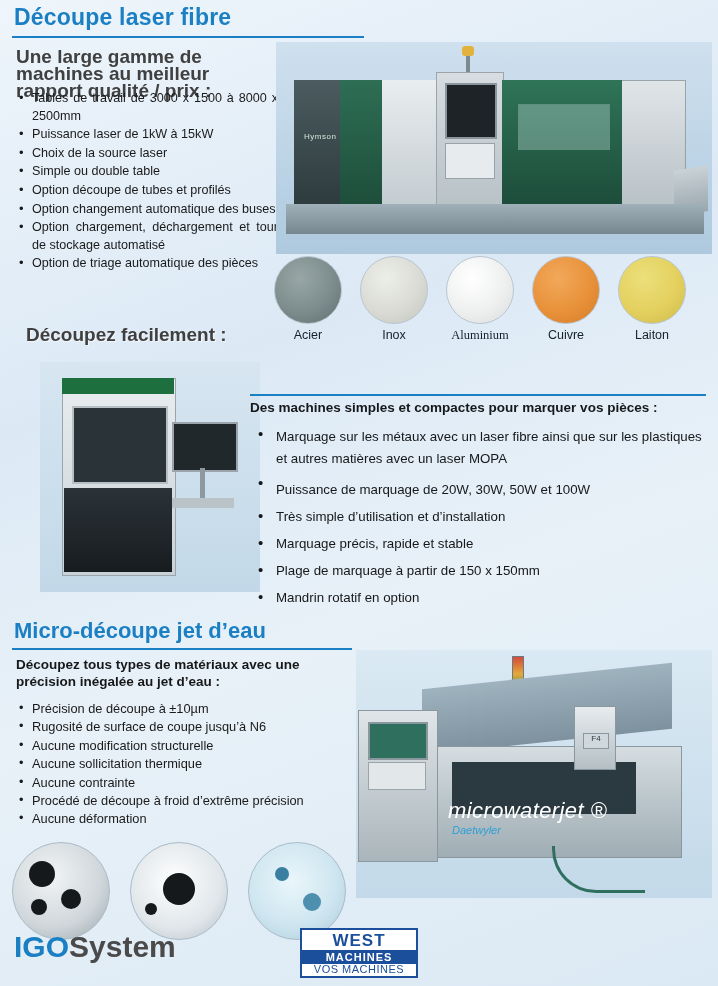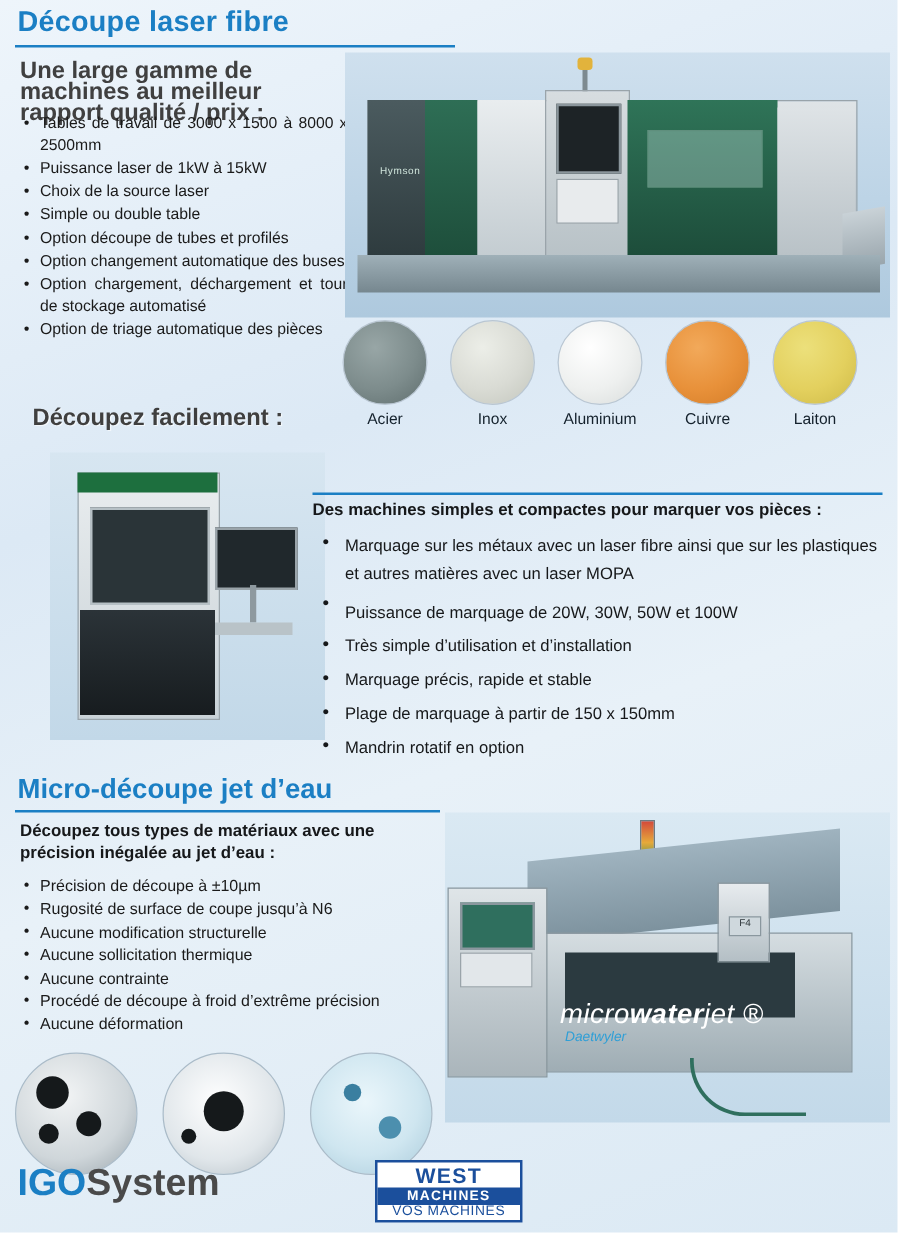--- a/index.html
+++ b/index.html
@@ -501,21 +501,21 @@
   }
   .wp-logo1 {
     position: absolute;
     left: 92px;
     top: 148px;
     font-size: 22px;
     font-style: italic;
     color: #ffffff;
     letter-spacing: 0.4px;
   }
-  .wp-logo1 b { font-weight: bold; }
+  .wp-logo1 b { font-weight: normal; }
   .wp-logo2 {
     position: absolute;
     left: 96px;
     top: 174px;
     font-size: 11px;
     color: #2f9fd6;
     font-style: italic;
     text-align: right;
   }
   .wp-hose {
@@ -642,21 +642,21 @@
 
   <div class="materials">
     <div class="mat" style="left:0px;">
       <div class="disc" style="background:radial-gradient(circle at 38% 32%, #98a6a6 0%, #7d8c8c 55%, #5f6e6e 100%);"></div>
       <div class="cap">Acier</div>
     </div>
     <div class="mat" style="left:86px;">
       <div class="disc" style="background:radial-gradient(circle at 38% 32%, #eceee8 0%, #d9dbd4 55%, #c3c6bd 100%);"></div>
       <div class="cap">Inox</div>
     </div>
-    <div class="mat" style="left:172px;">
+    <div class="mat" style="left:172px;font-family:Liberation Serif, serif;">
       <div class="disc" style="background:radial-gradient(circle at 38% 32%, #ffffff 0%, #eef0ef 55%, #d8dcdb 100%);"></div>
       <div class="cap">Aluminium</div>
     </div>
     <div class="mat" style="left:258px;">
       <div class="disc" style="background:radial-gradient(circle at 38% 32%, #f2a95a 0%, #e8913a 55%, #d47c27 100%);"></div>
       <div class="cap">Cuivre</div>
     </div>
     <div class="mat" style="left:344px;">
       <div class="disc" style="background:radial-gradient(circle at 38% 32%, #ece07b 0%, #e3d05e 55%, #ceba47 100%);"></div>
       <div class="cap">Laiton</div>

